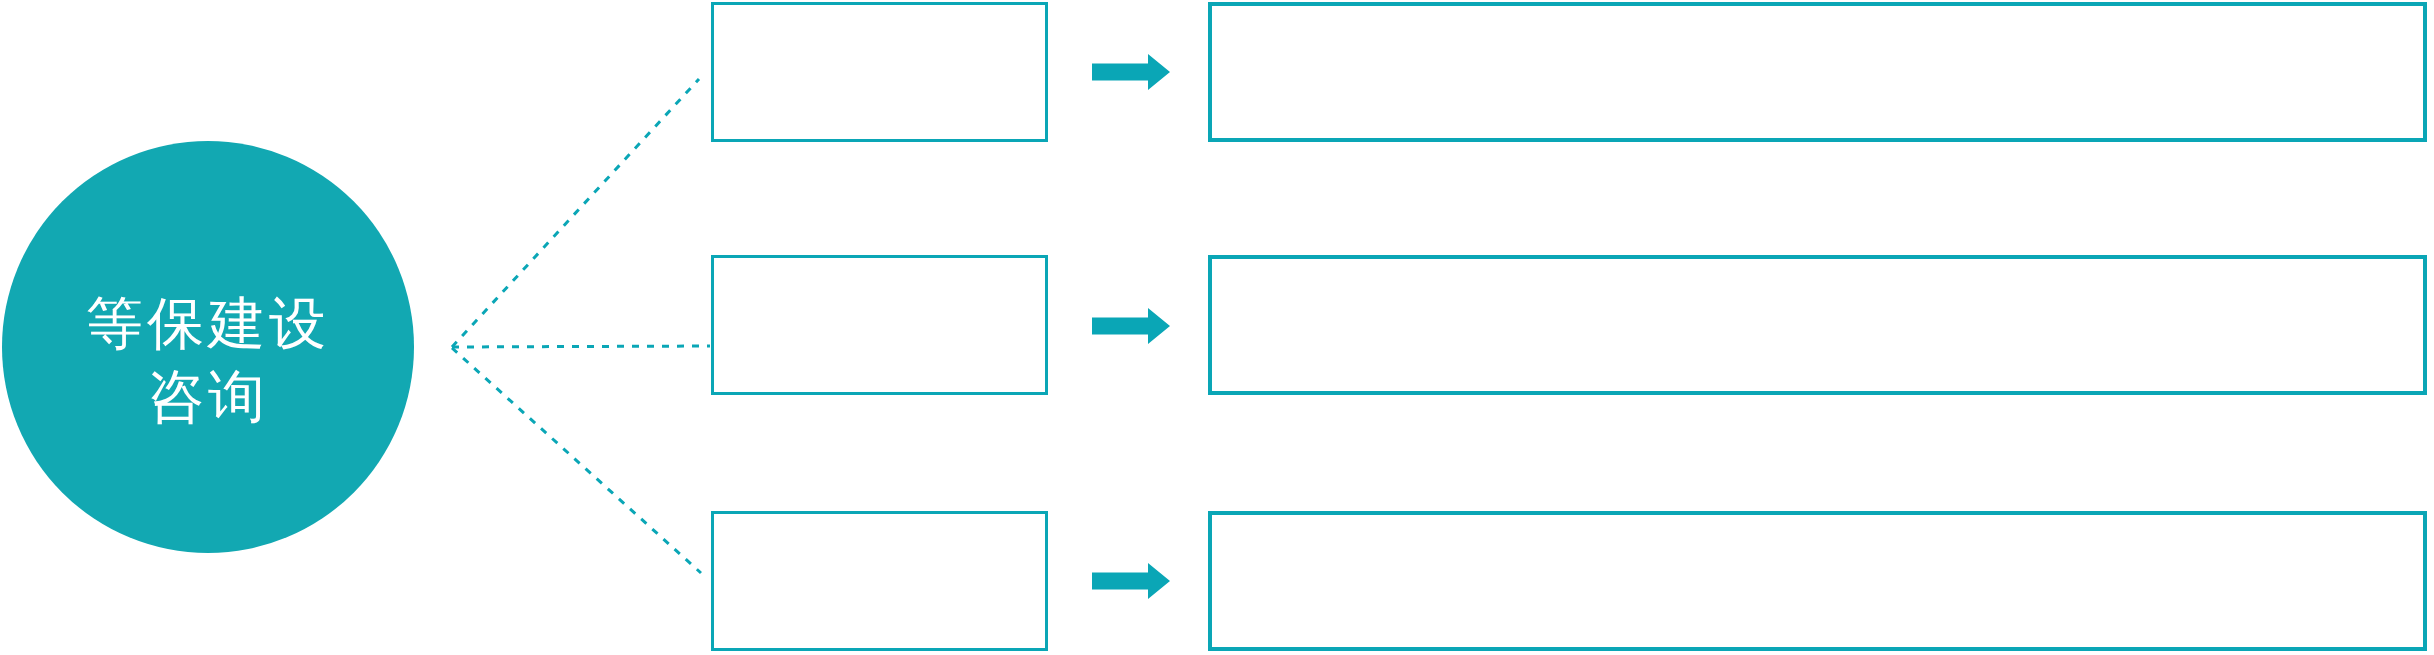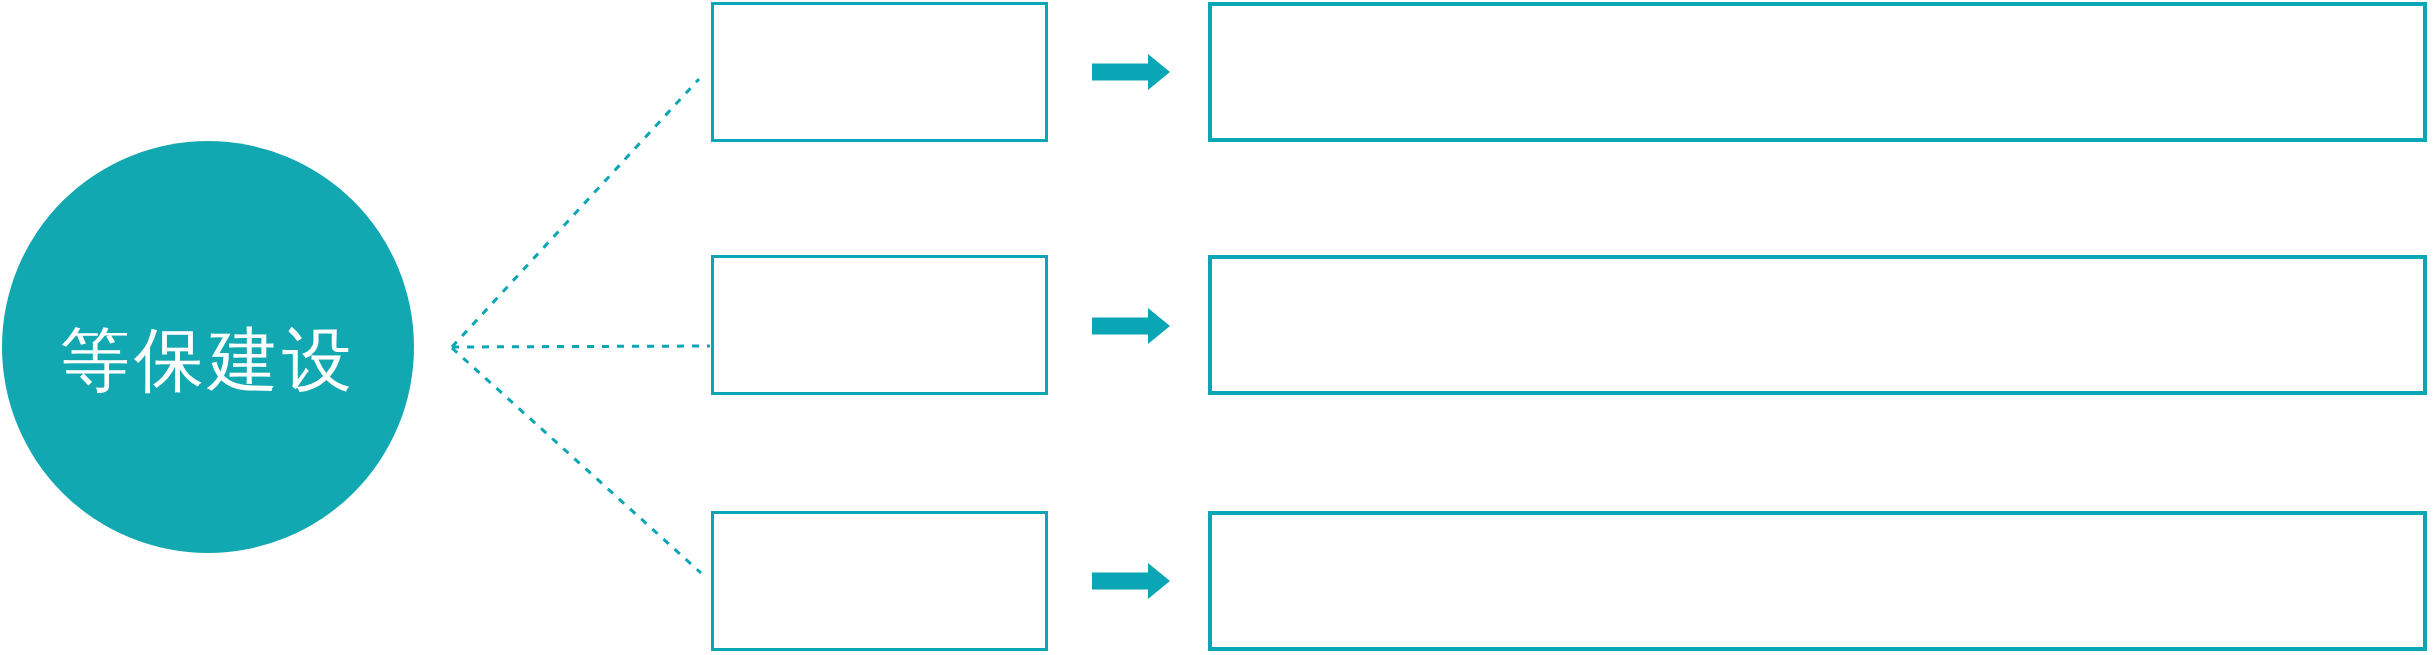--- a/index.html
+++ b/index.html
@@ -26,21 +26,21 @@
     background: var(--circle-fill, #12a8b2);
     display: flex;
     flex-direction: column;
     align-items: center;
     justify-content: center;
     padding-top: 26px;
     box-sizing: border-box;
   }
   .hub-circle .line {
     color: var(--circle-text, #ffffff);
-    font-size: 70px;
+    font-size: 57px;
     line-height: 73px;
     font-weight: 300;
     letter-spacing: 4px;
     text-align: center;
     white-space: nowrap;
   }
   
   #connector-svg {
     position: absolute;
     left: 0;
@@ -90,20 +90,21 @@
   .arrow-wrap svg { display: block; width: 78px; height: 36px; }
   .arrow-wrap polygon { fill: var(--accent, #0aa6b6); }
 </style>
 </head>
 <body>
 
 <div id="canvas">
 
   <div class="hub-circle">
     <span class="line">等保建设</span>
+    <span class="line">咨询</span>
   </div>
 
   <svg id="connector-svg" viewBox="0 0 2434 655" xmlns="http://www.w3.org/2000/svg">
     <line x1="452" y1="347" x2="699" y2="79"></line>
     <line x1="452" y1="347" x2="710" y2="346"></line>
     <line x1="452" y1="348" x2="701" y2="573"></line>
   </svg>
 
   <div class="small-box row-1">
     <span></span>

